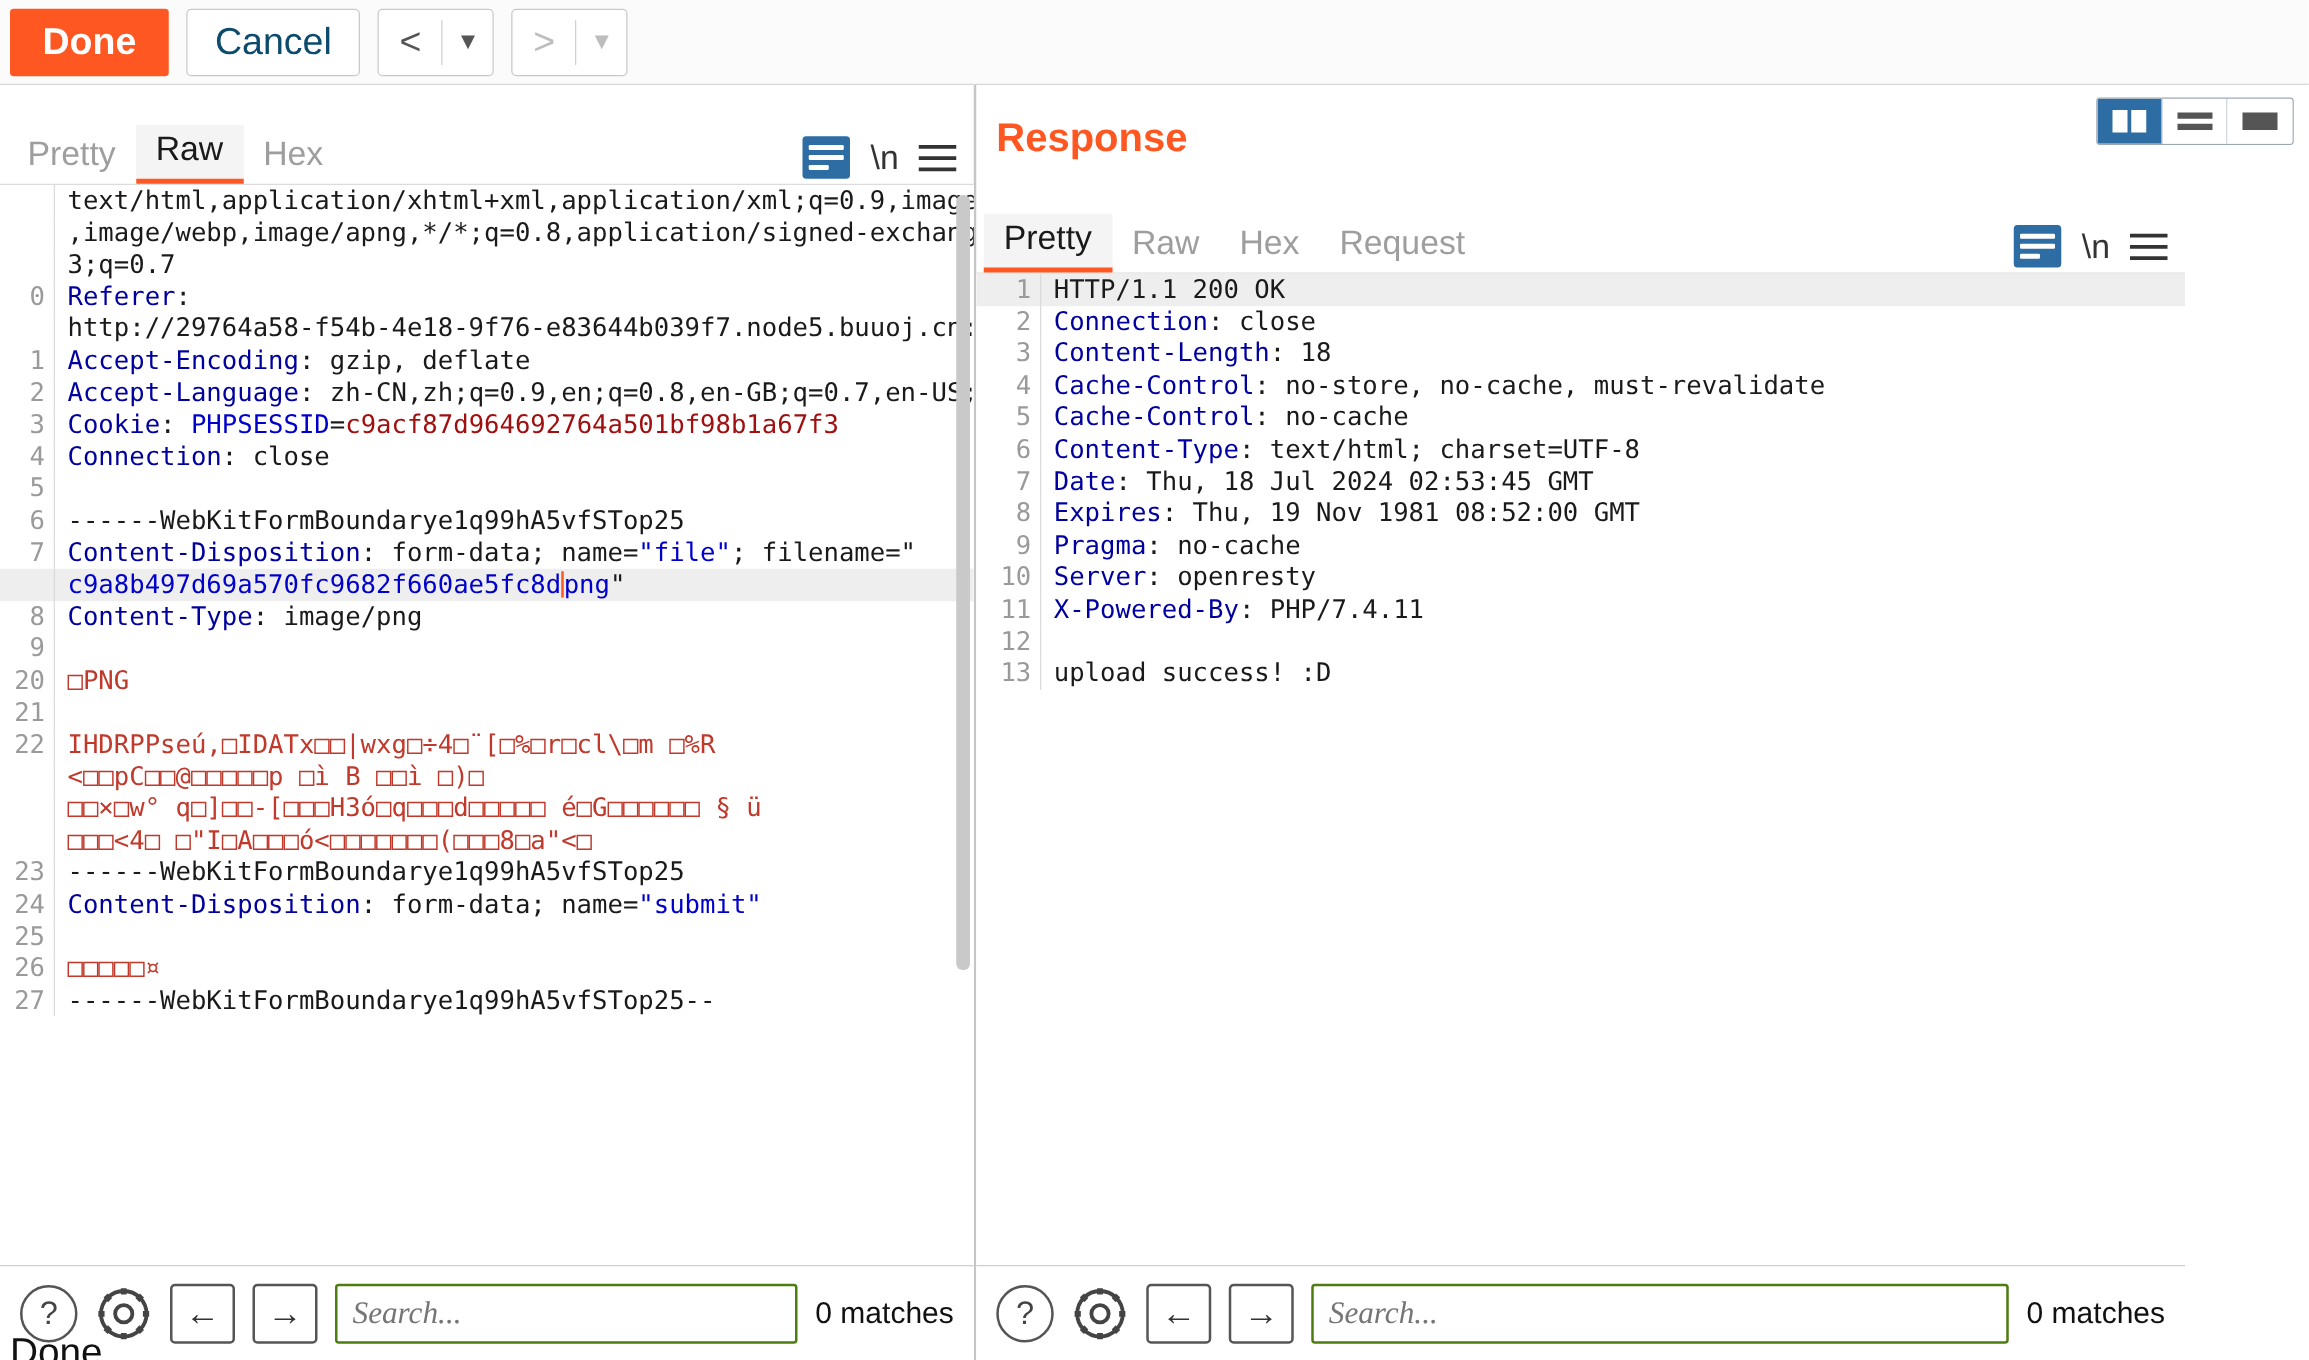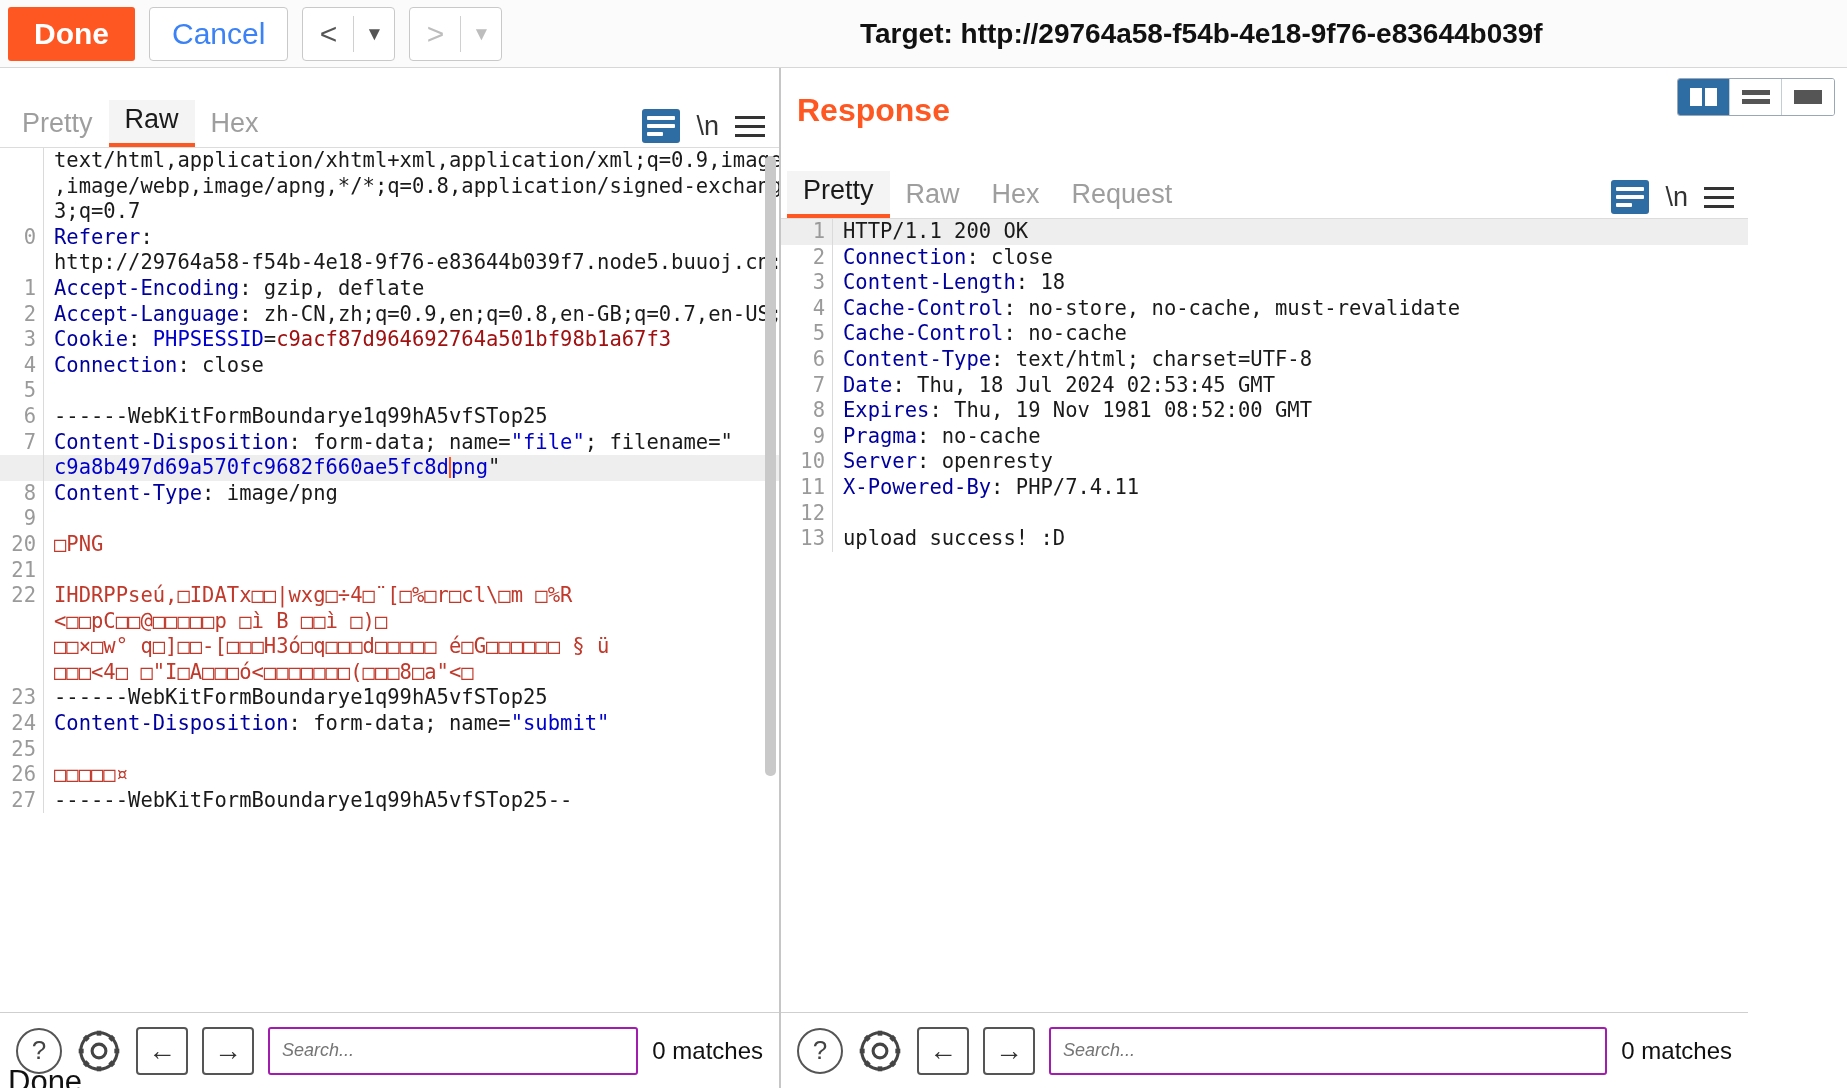--- a/index.html
+++ b/index.html
@@ -26,21 +26,21 @@
     border: none;
     border-radius: 3px;
     font-size: 30px;
     font-weight: bold;
     padding: 10px 26px;
     cursor: pointer;
     font-family: "Liberation Sans", sans-serif;
   }
   .cancel-btn {
     background: #fff;
-    color: #3b82f6;
+    color: #0c4a6e;
     border: 1px solid #c9c9c9;
     border-radius: 4px;
     font-size: 30px;
     padding: 9px 22px;
     margin-left: 14px;
     cursor: pointer;
     font-family: "Liberation Sans", sans-serif;
   }
   .navgroup {
     display: flex;
@@ -244,27 +244,27 @@
     border: 2px solid #555;
     border-radius: 4px;
     display: flex; align-items: center; justify-content: center;
     font-size: 28px; color: #333;
     cursor: pointer;
     background: #fff;
   }
   .search-input {
     flex: 1;
     height: 48px;
-    border: 2px solid #a21caf;
+    border: 2px solid #4d7c0f;
     border-radius: 3px;
     padding: 0 12px;
-    font-size: 18px;
+    font-size: 25px;
     font-style: italic;
     color: #666;
-    font-family: Liberation Sans, sans-serif;
+    font-family: Liberation Serif, serif;
     outline: none;
     min-width: 40px;
   }
   .matches {
     font-size: 24px;
     color: #111;
     white-space: nowrap;
     font-family: "Liberation Sans", sans-serif;
   }
 
@@ -292,21 +292,20 @@
     <div class="sep"></div>
     <div class="caret">▼</div>
   </div>
 
   <div class="navgroup">
     <div class="arrow dim">&gt;</div>
     <div class="sep"></div>
     <div class="caret dim">▼</div>
   </div>
 
-  <div class="target-label">Target: http://29764a58-f54b-4e18-9f76-e83644b039f</div>
 </div>
 
 <div class="viewmodes">
   <div class="vm active">
     <svg width="30" height="20" viewBox="0 0 30 20" aria-hidden="true">
       <rect x="1" y="1" width="12" height="18" fill="#ffffff"></rect>
       <rect x="16" y="1" width="12" height="18" fill="#ffffff"></rect>
     </svg>
   </div>
   <div class="vm">

